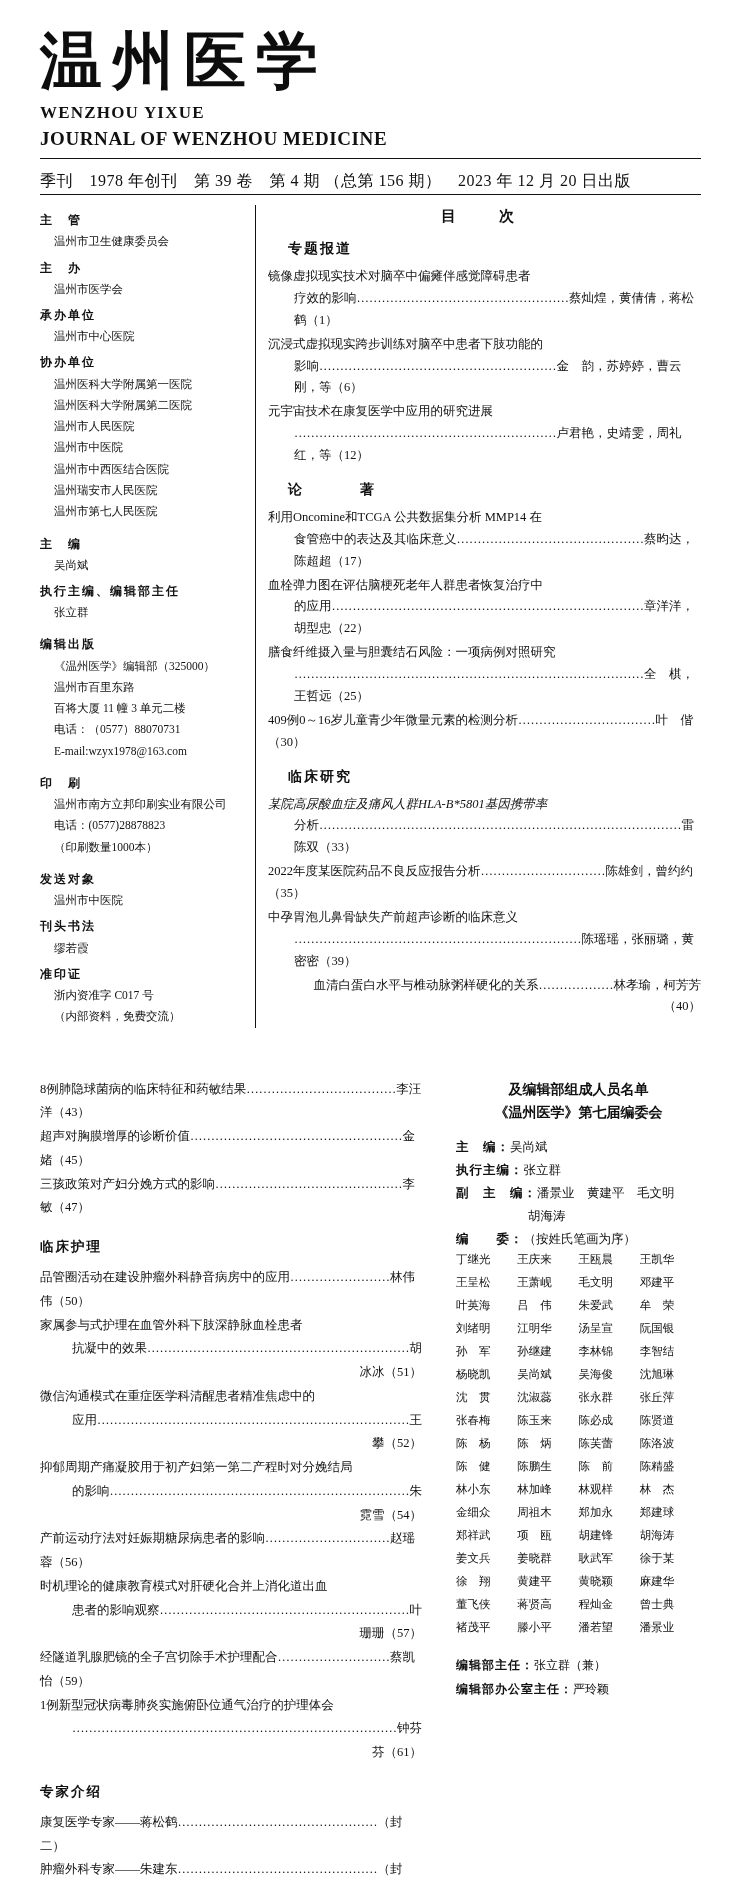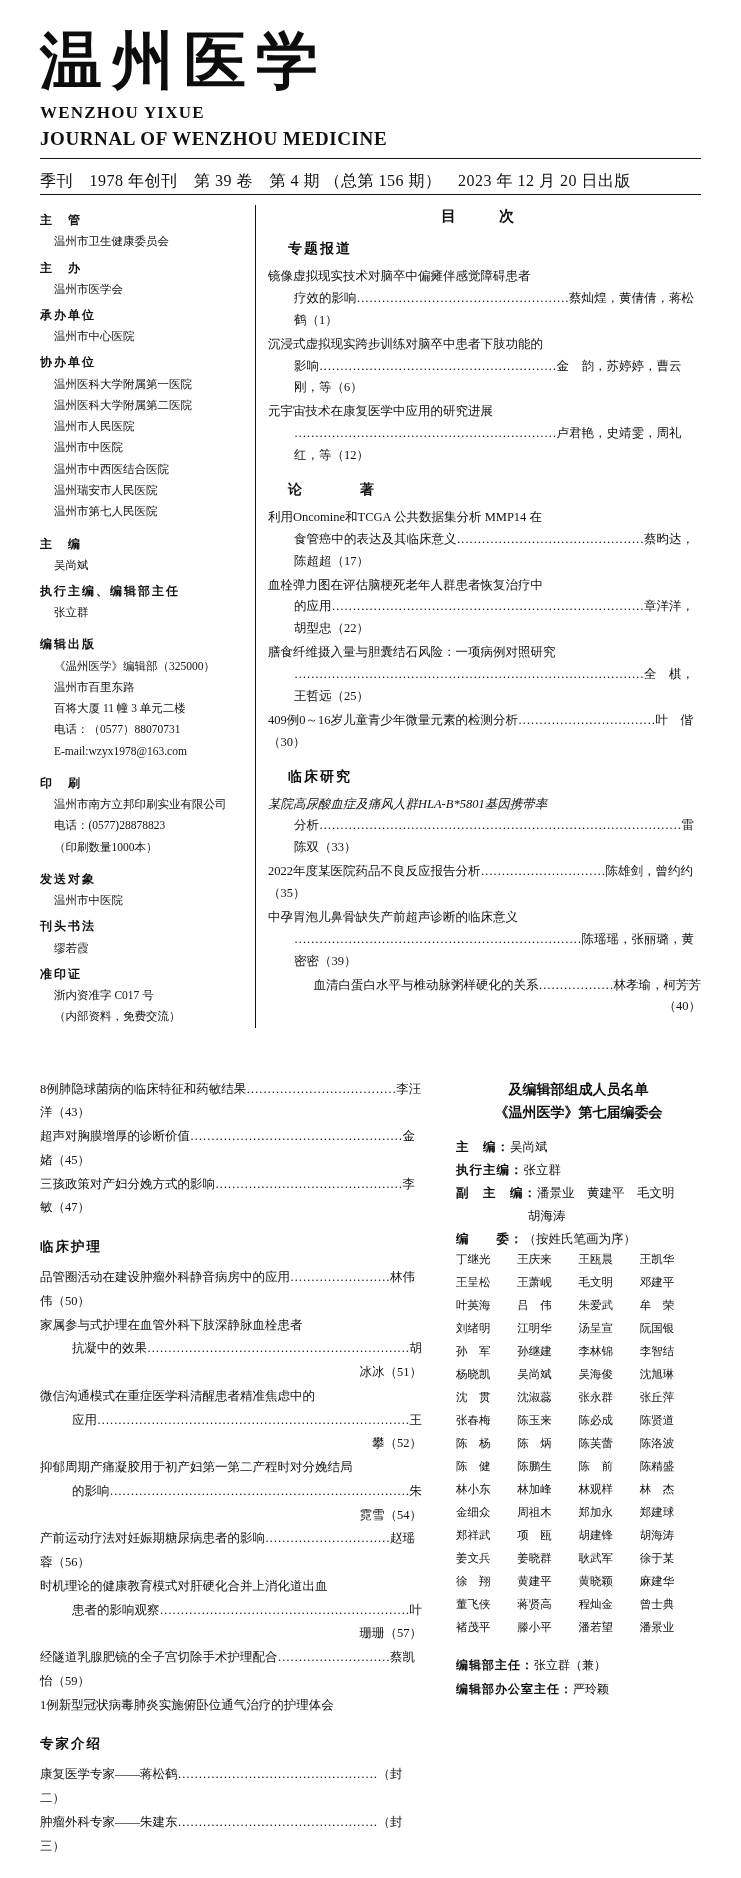--- a/index.html
+++ b/index.html
@@ -184,20 +184,21 @@
       </div>
       <div class="entry-l">
         <span>时机理论的健康教育模式对肝硬化合并上消化道出血</span>
         <span class="indent">患者的影响观察……………………………………………………叶珊珊（57）</span>
       </div>
       <div class="entry-l">
         <span>经隧道乳腺肥镜的全子宫切除手术护理配合………………………蔡凯怡（59）</span>
       </div>
       <div class="entry-l">
         <span>1例新型冠状病毒肺炎实施俯卧位通气治疗的护理体会</span>
+        <span class="indent">……………………………………………………………………钟芬芬（61）</span>
       </div>
 
       <div class="sub-h">专家介绍</div>
       <div class="entry-l">康复医学专家——蒋松鹤…………………………………………（封二）</div>
       <div class="entry-l">肿瘤外科专家——朱建东…………………………………………（封三）</div>
     </div>
 
     <div class="lower-right">
       <div class="lr-title">
         <div>及编辑部组成人员名单</div>

